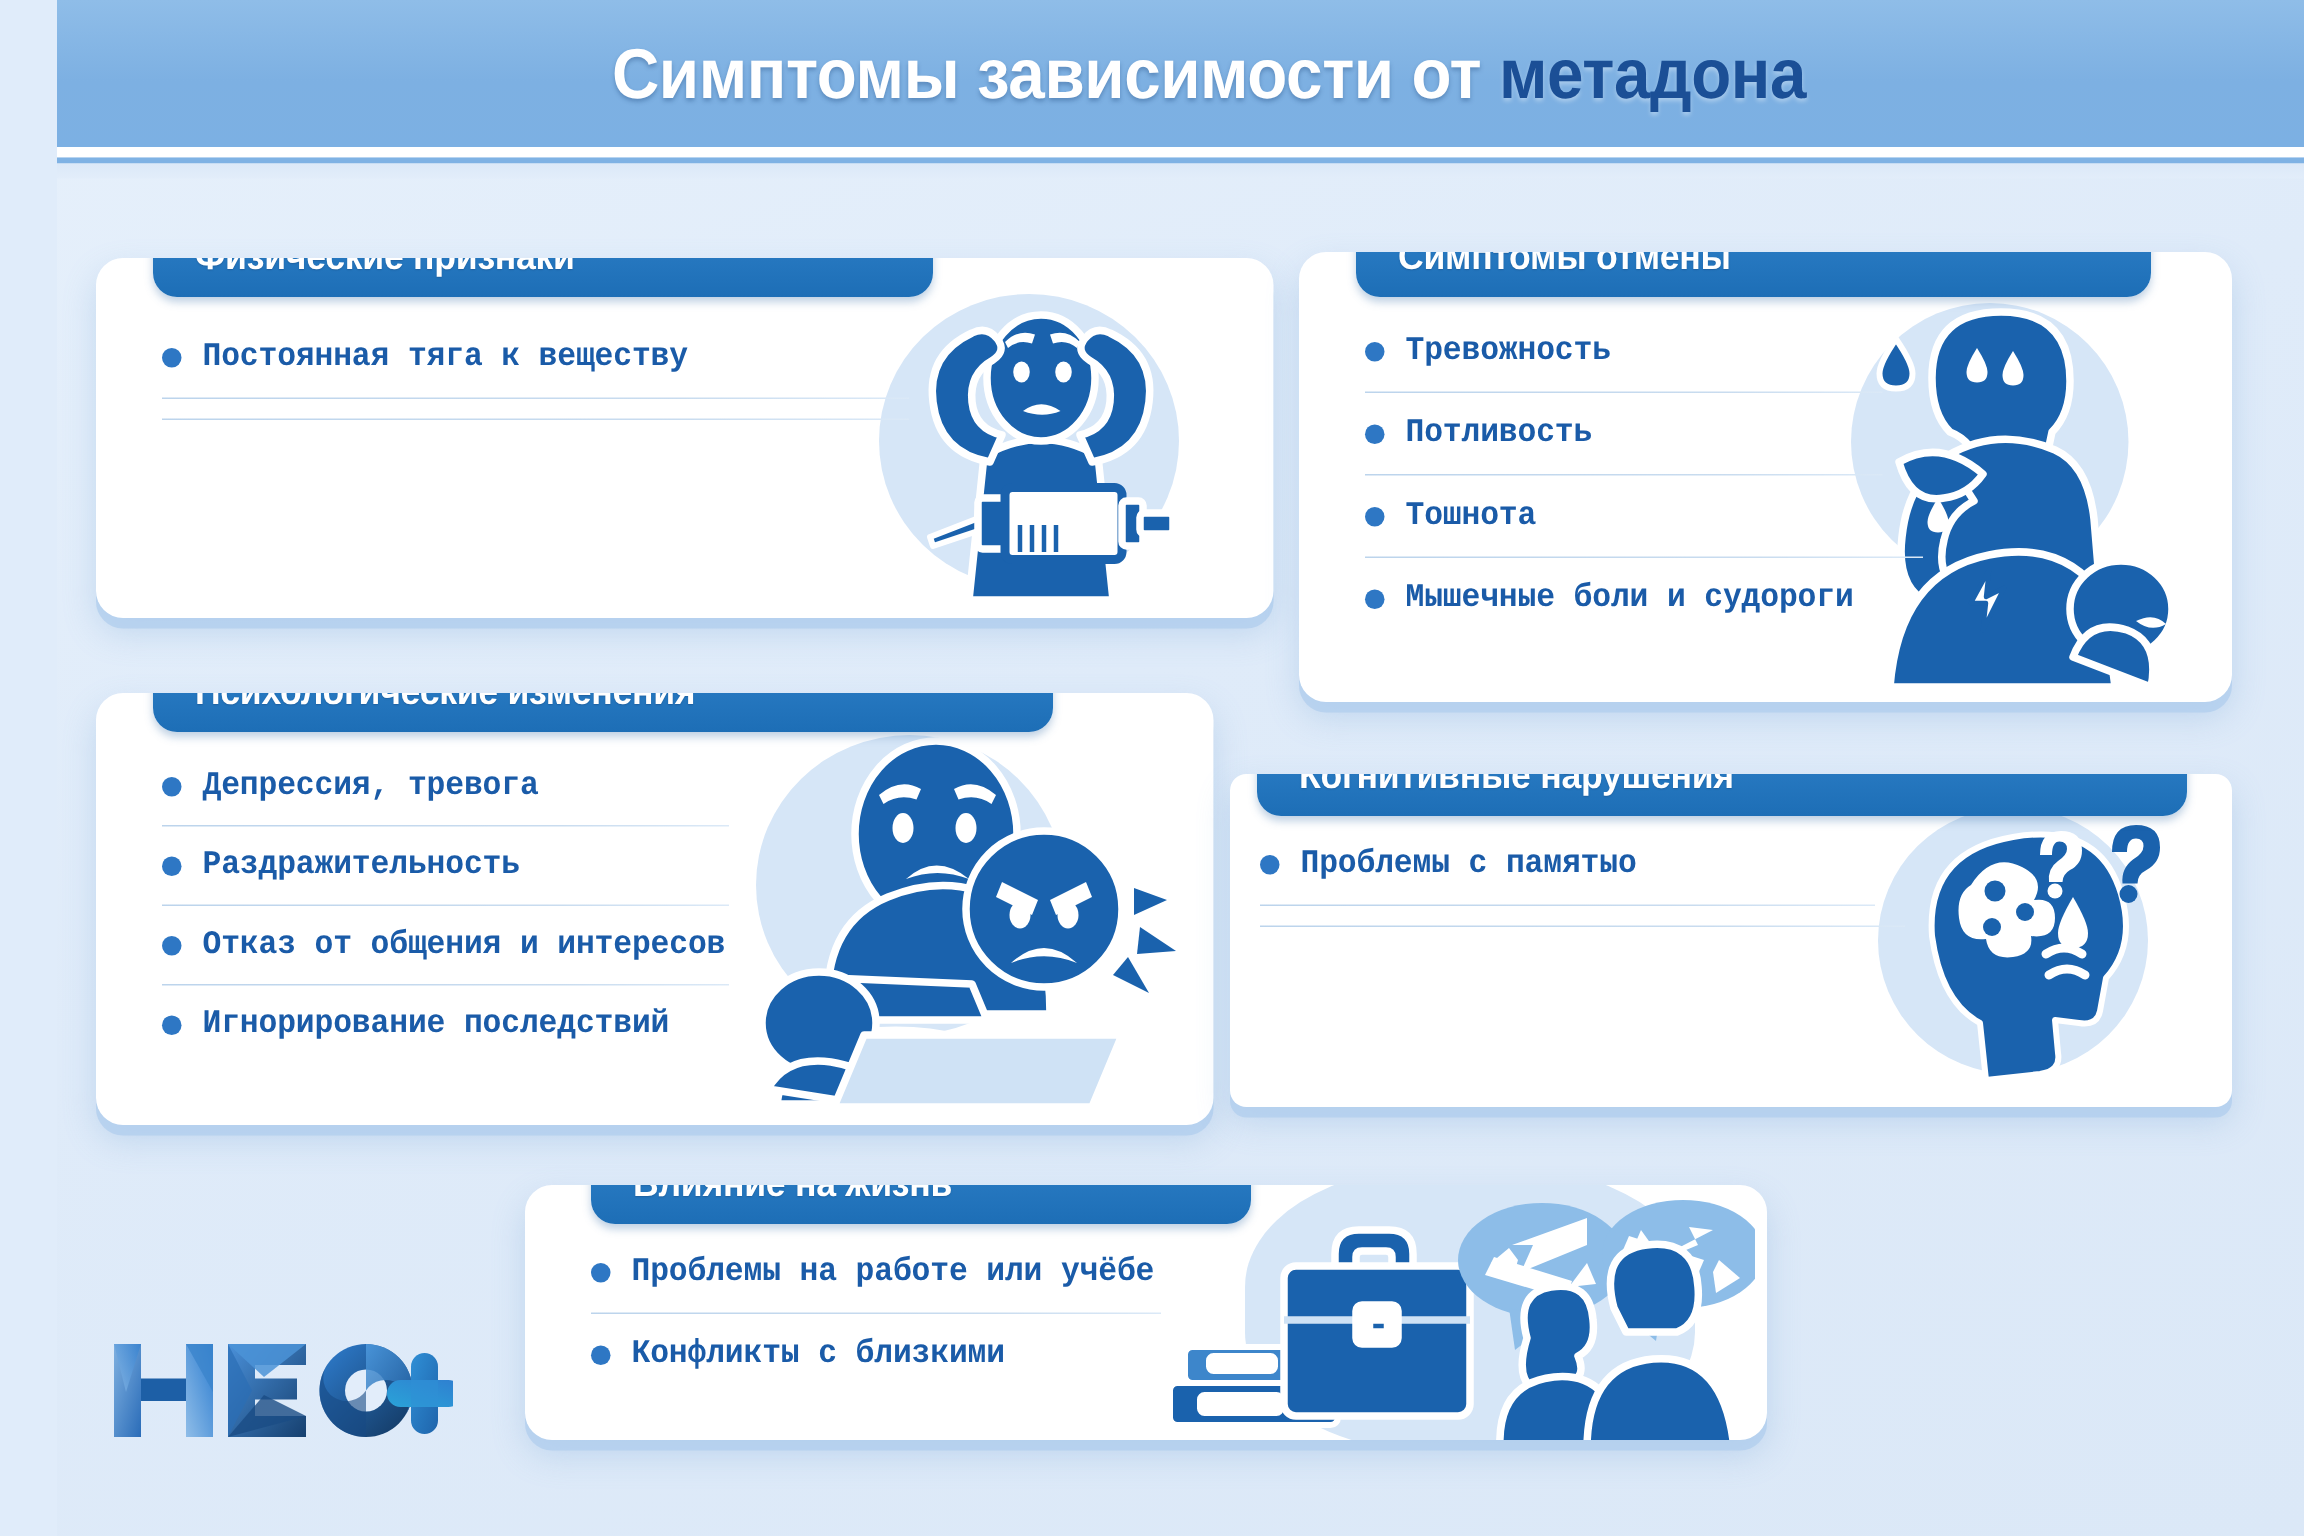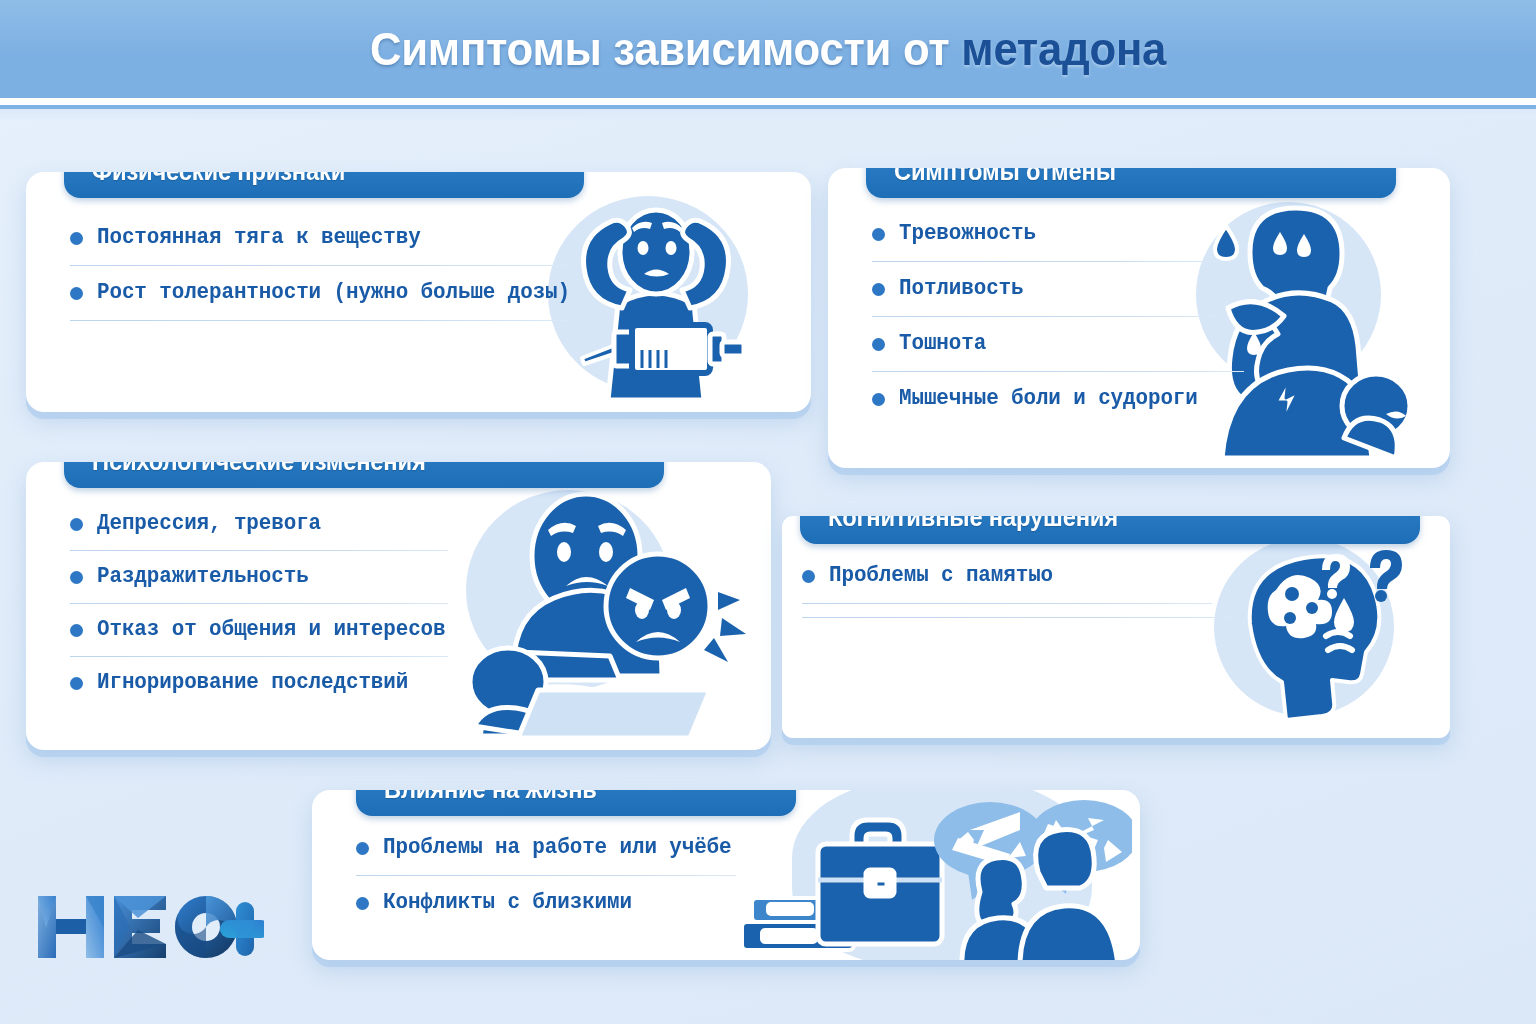--- a/index.html
+++ b/index.html
@@ -15,20 +15,21 @@
     background: #e0ecfa;
     position: relative;
   }
 
   
   #poster {
     position: absolute;
     inset: 0;
     background: linear-gradient(160deg, #e6f0fb 0%, #dfebf9 45%, #dbe8f7 100%);
     overflow: hidden;
+    margin-left: 38px;
   }
 
   
   .banner {
     position: absolute;
     left: 0; top: 0;
     width: 1536px;
     height: 98px;
     background: linear-gradient(180deg, #8fbde8 0%, #7db0e2 55%, #7cb0e3 100%);
     box-sizing: border-box;
@@ -210,24 +211,20 @@
     <div class="card-header" style="left:38px; top:-28px; width:520px; height:54px;">
       <span class="card-header-text">Физические признаки</span>
     </div>
 
     <div class="bullet-list" style="left:44px; top:52px; width:500px;">
       <div class="bullet-row">
         <span class="bullet-dot"></span>
         <span class="bullet-text">Постоянная тяга к веществу</span>
       </div>
       <div class="bullet-sep" style="margin:13px 0 13px 0; width:498px;"></div>
-      <div class="bullet-row">
-        <span class="bullet-dot"></span>
-        <span class="bullet-text">Рост толерантности (нужно больше дозы)</span>
-      </div>
       <div class="bullet-sep" style="margin:13px 0 13px 0; width:498px;"></div>
     </div>
   </div>
 
   <div class="card" style="left:26px; top:462px; width:745px; height:288px;">
     <div class="card-illo-bg" style="left:440px; top:28px; width:205px; height:200px;"></div>
 
     <svg class="illo" style="left:420px; top:14px;" width="300" height="262" viewBox="0 0 300 262">
       <g fill="#1a62ad" stroke="#ffffff" stroke-width="5" stroke-linejoin="round">
 

